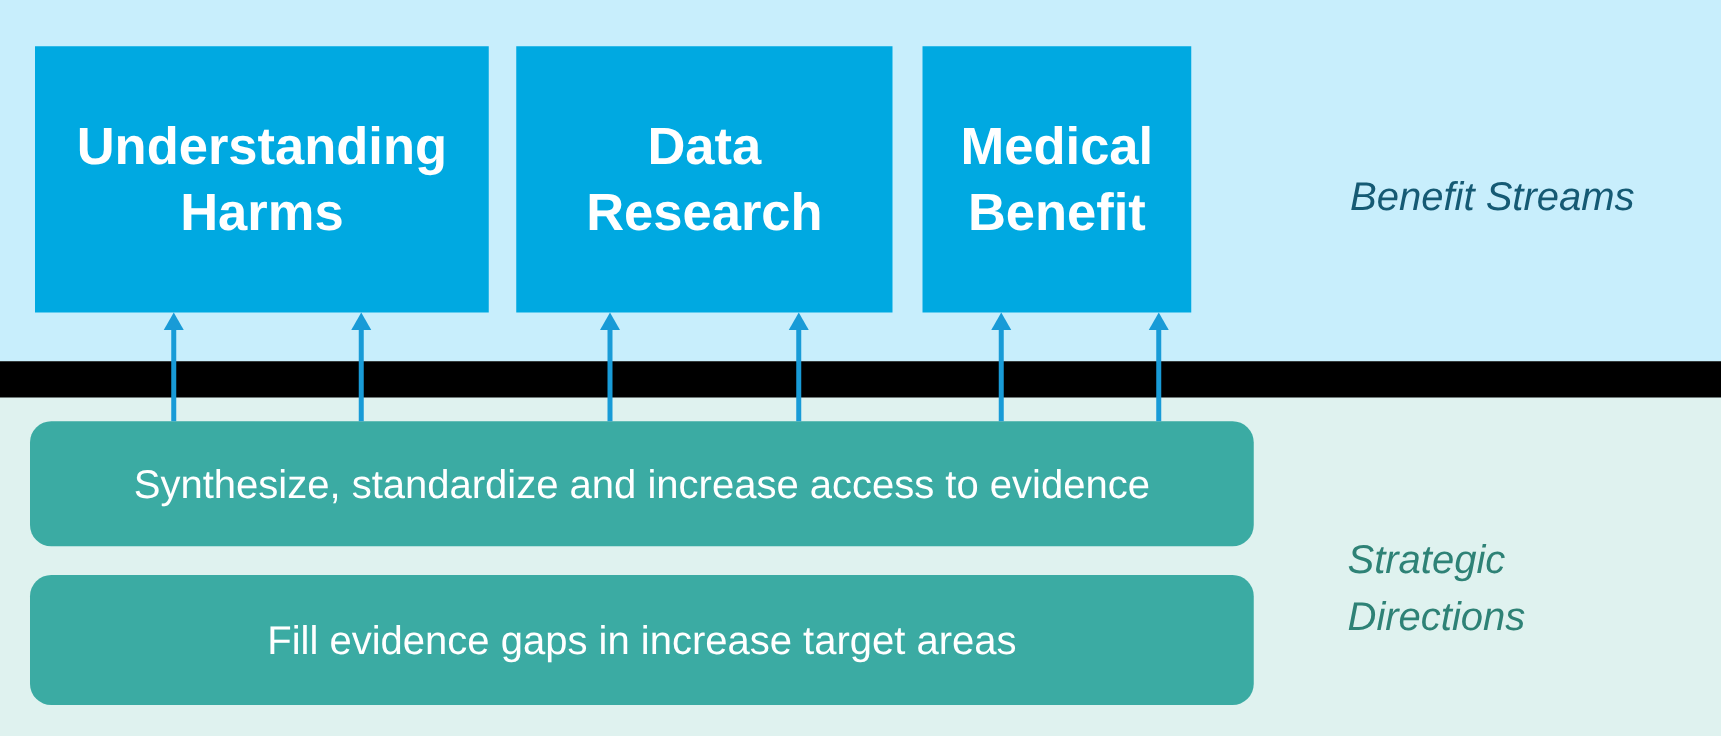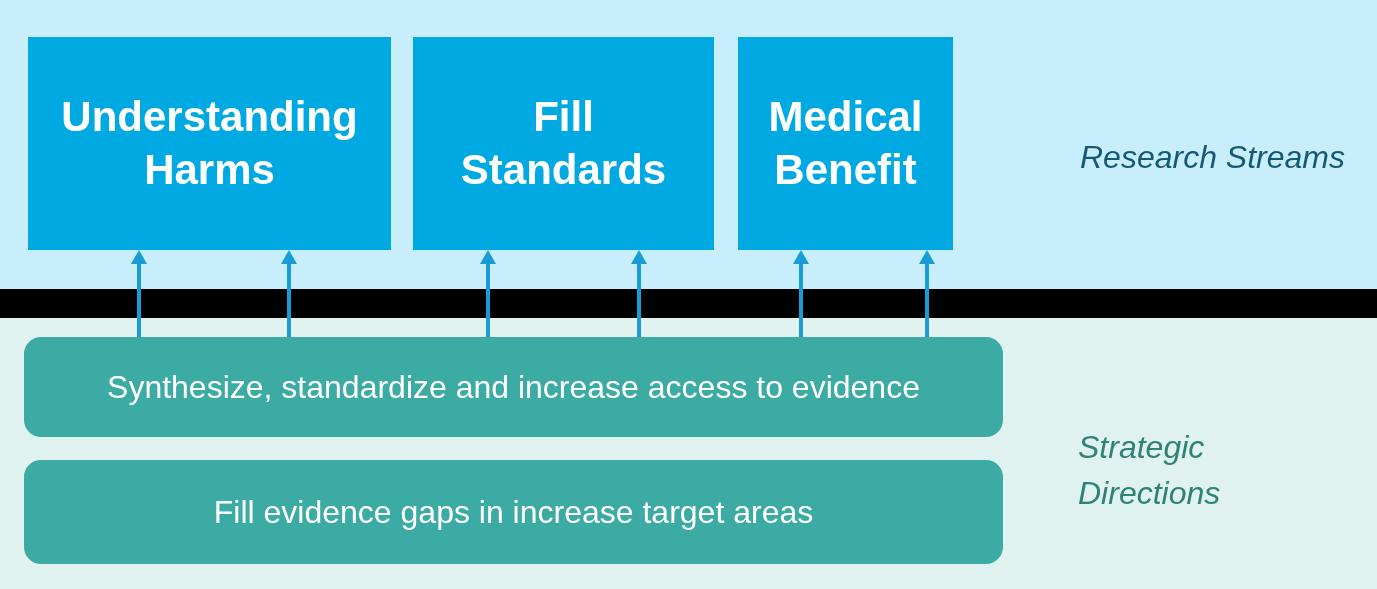--- a/index.html
+++ b/index.html
@@ -129,27 +129,27 @@
 <div class="slide">
 
   <div class="top-band"></div>
   <div class="divider-bar"></div>
   <div class="bottom-band"></div>
 
   <div class="stream-box b1">
     <span class="box-label">Understanding Harms</span>
   </div>
   <div class="stream-box b2">
-    <span class="box-label">Fill Standards</span>
+    <span class="box-label">Data Research</span>
   </div>
   <div class="stream-box b3">
     <span class="box-label">Medical Benefit</span>
   </div>
 
-  <div class="side-label streams">Research Streams</div>
+  <div class="side-label streams">Benefit Streams</div>
 
   <div class="arrow-up" style="left:131px">
       <span class="head"></span>
       <span class="shaft"></span>
     </div>
   <div class="arrow-up" style="left:281px">
       <span class="head"></span>
       <span class="shaft"></span>
     </div>
   <div class="arrow-up" style="left:480px">

